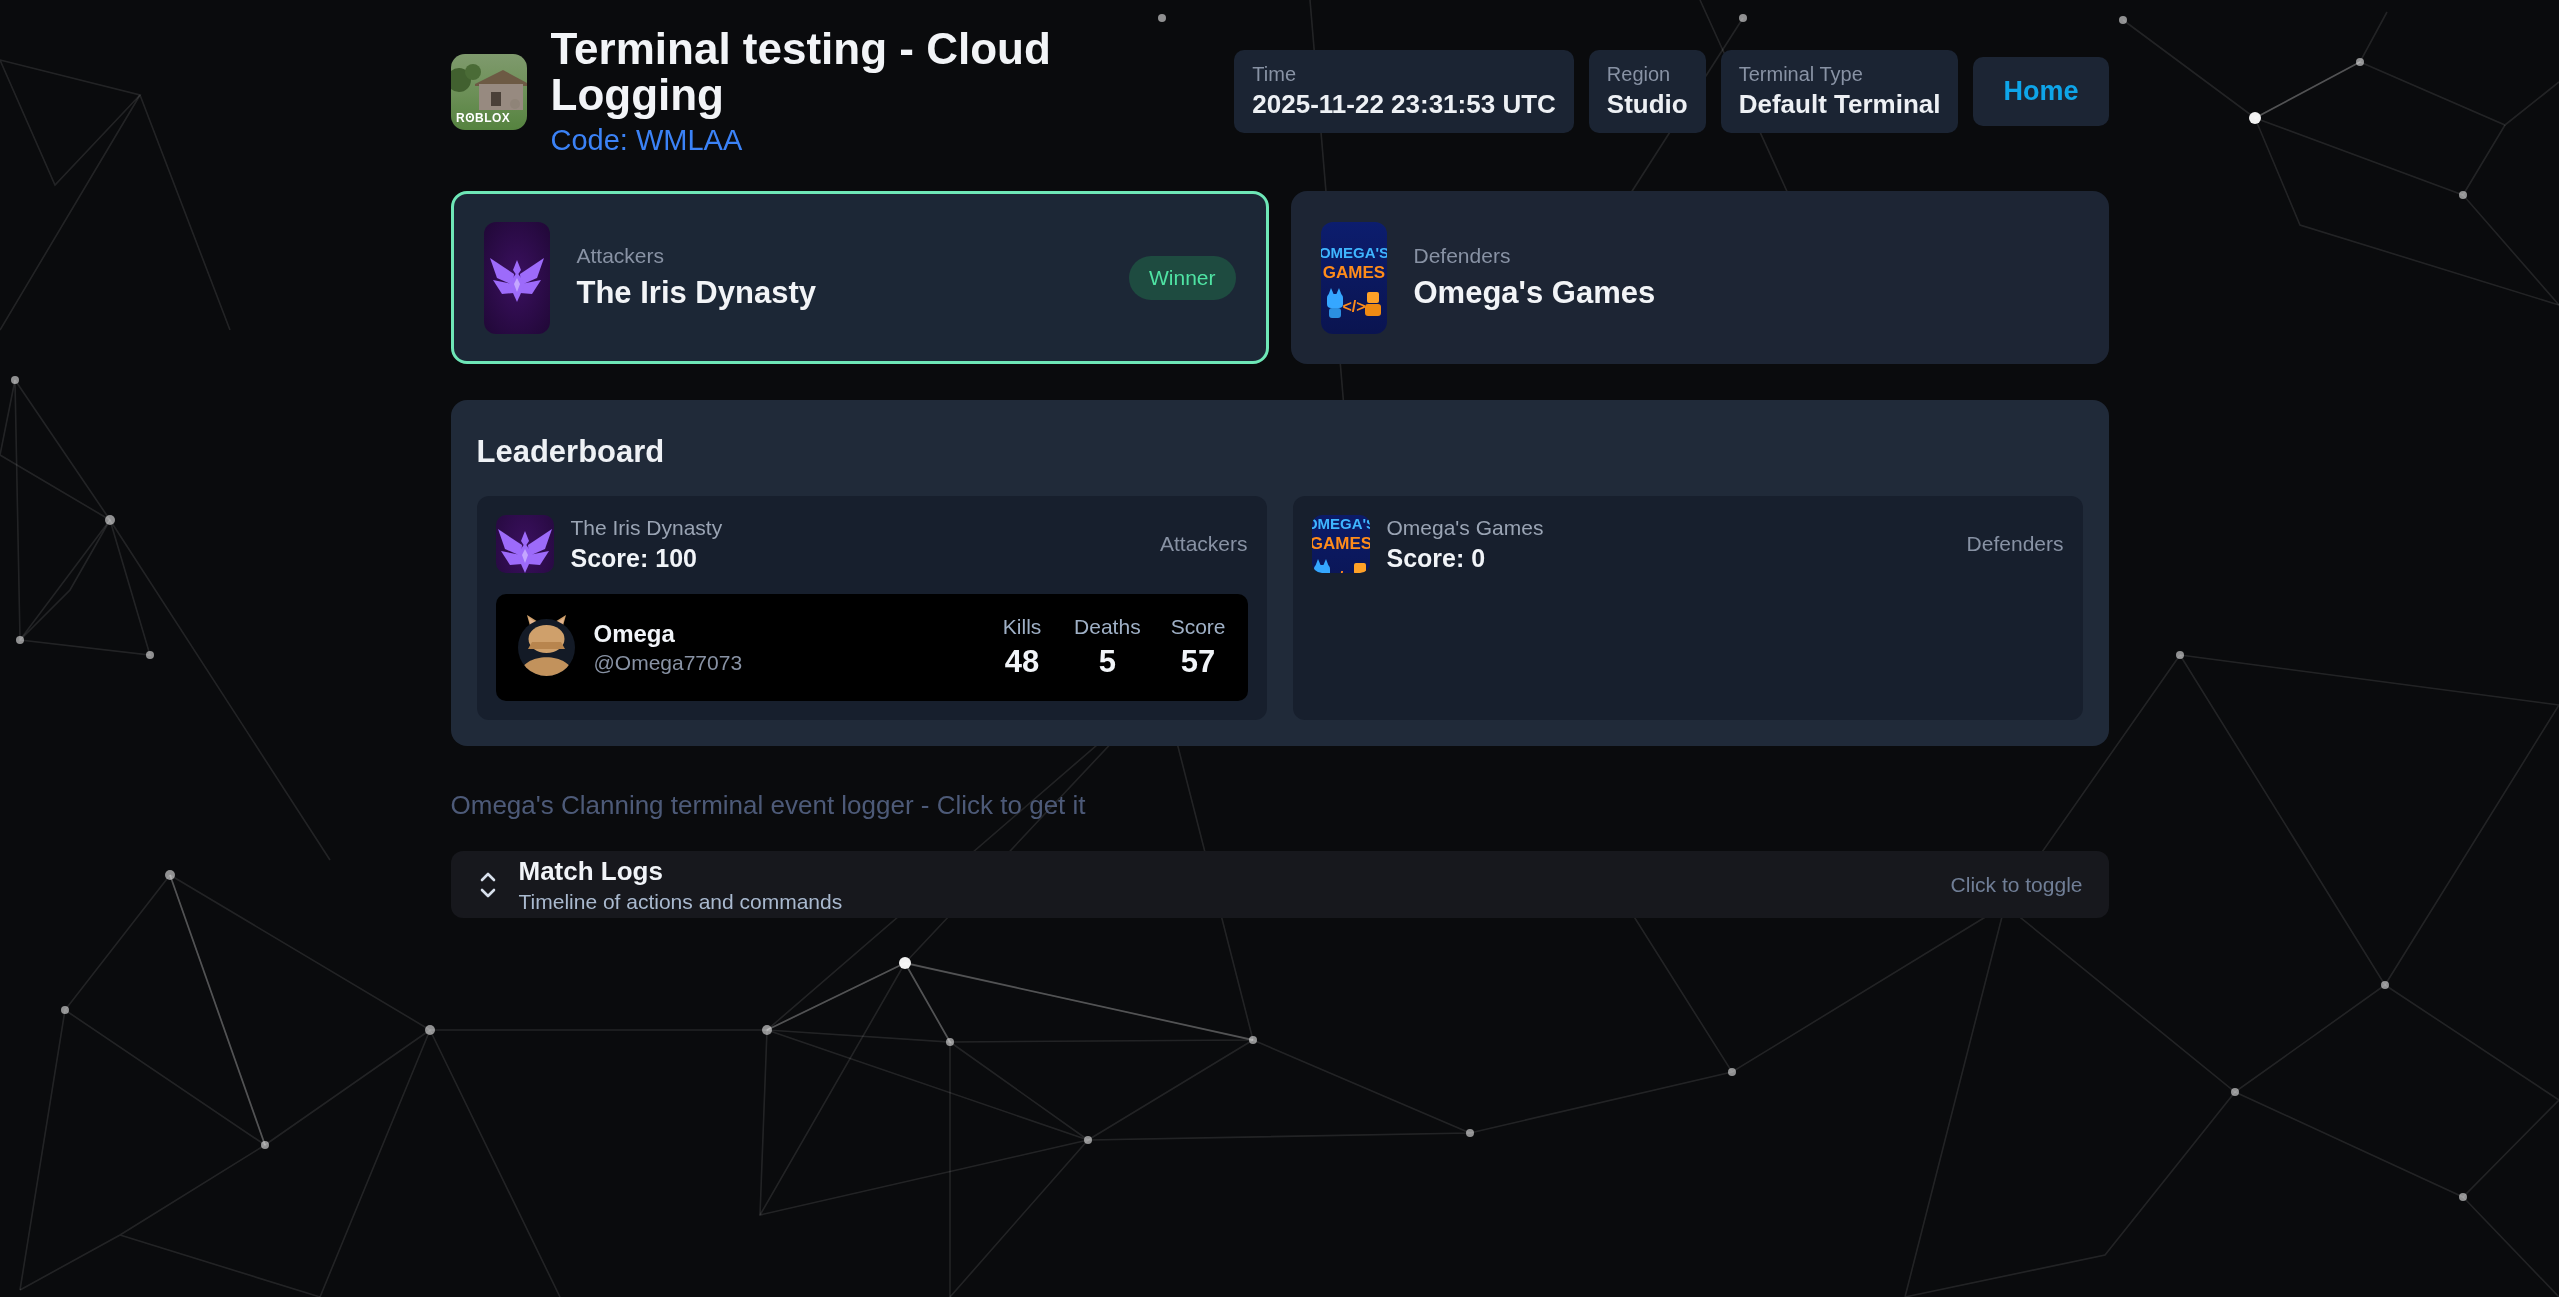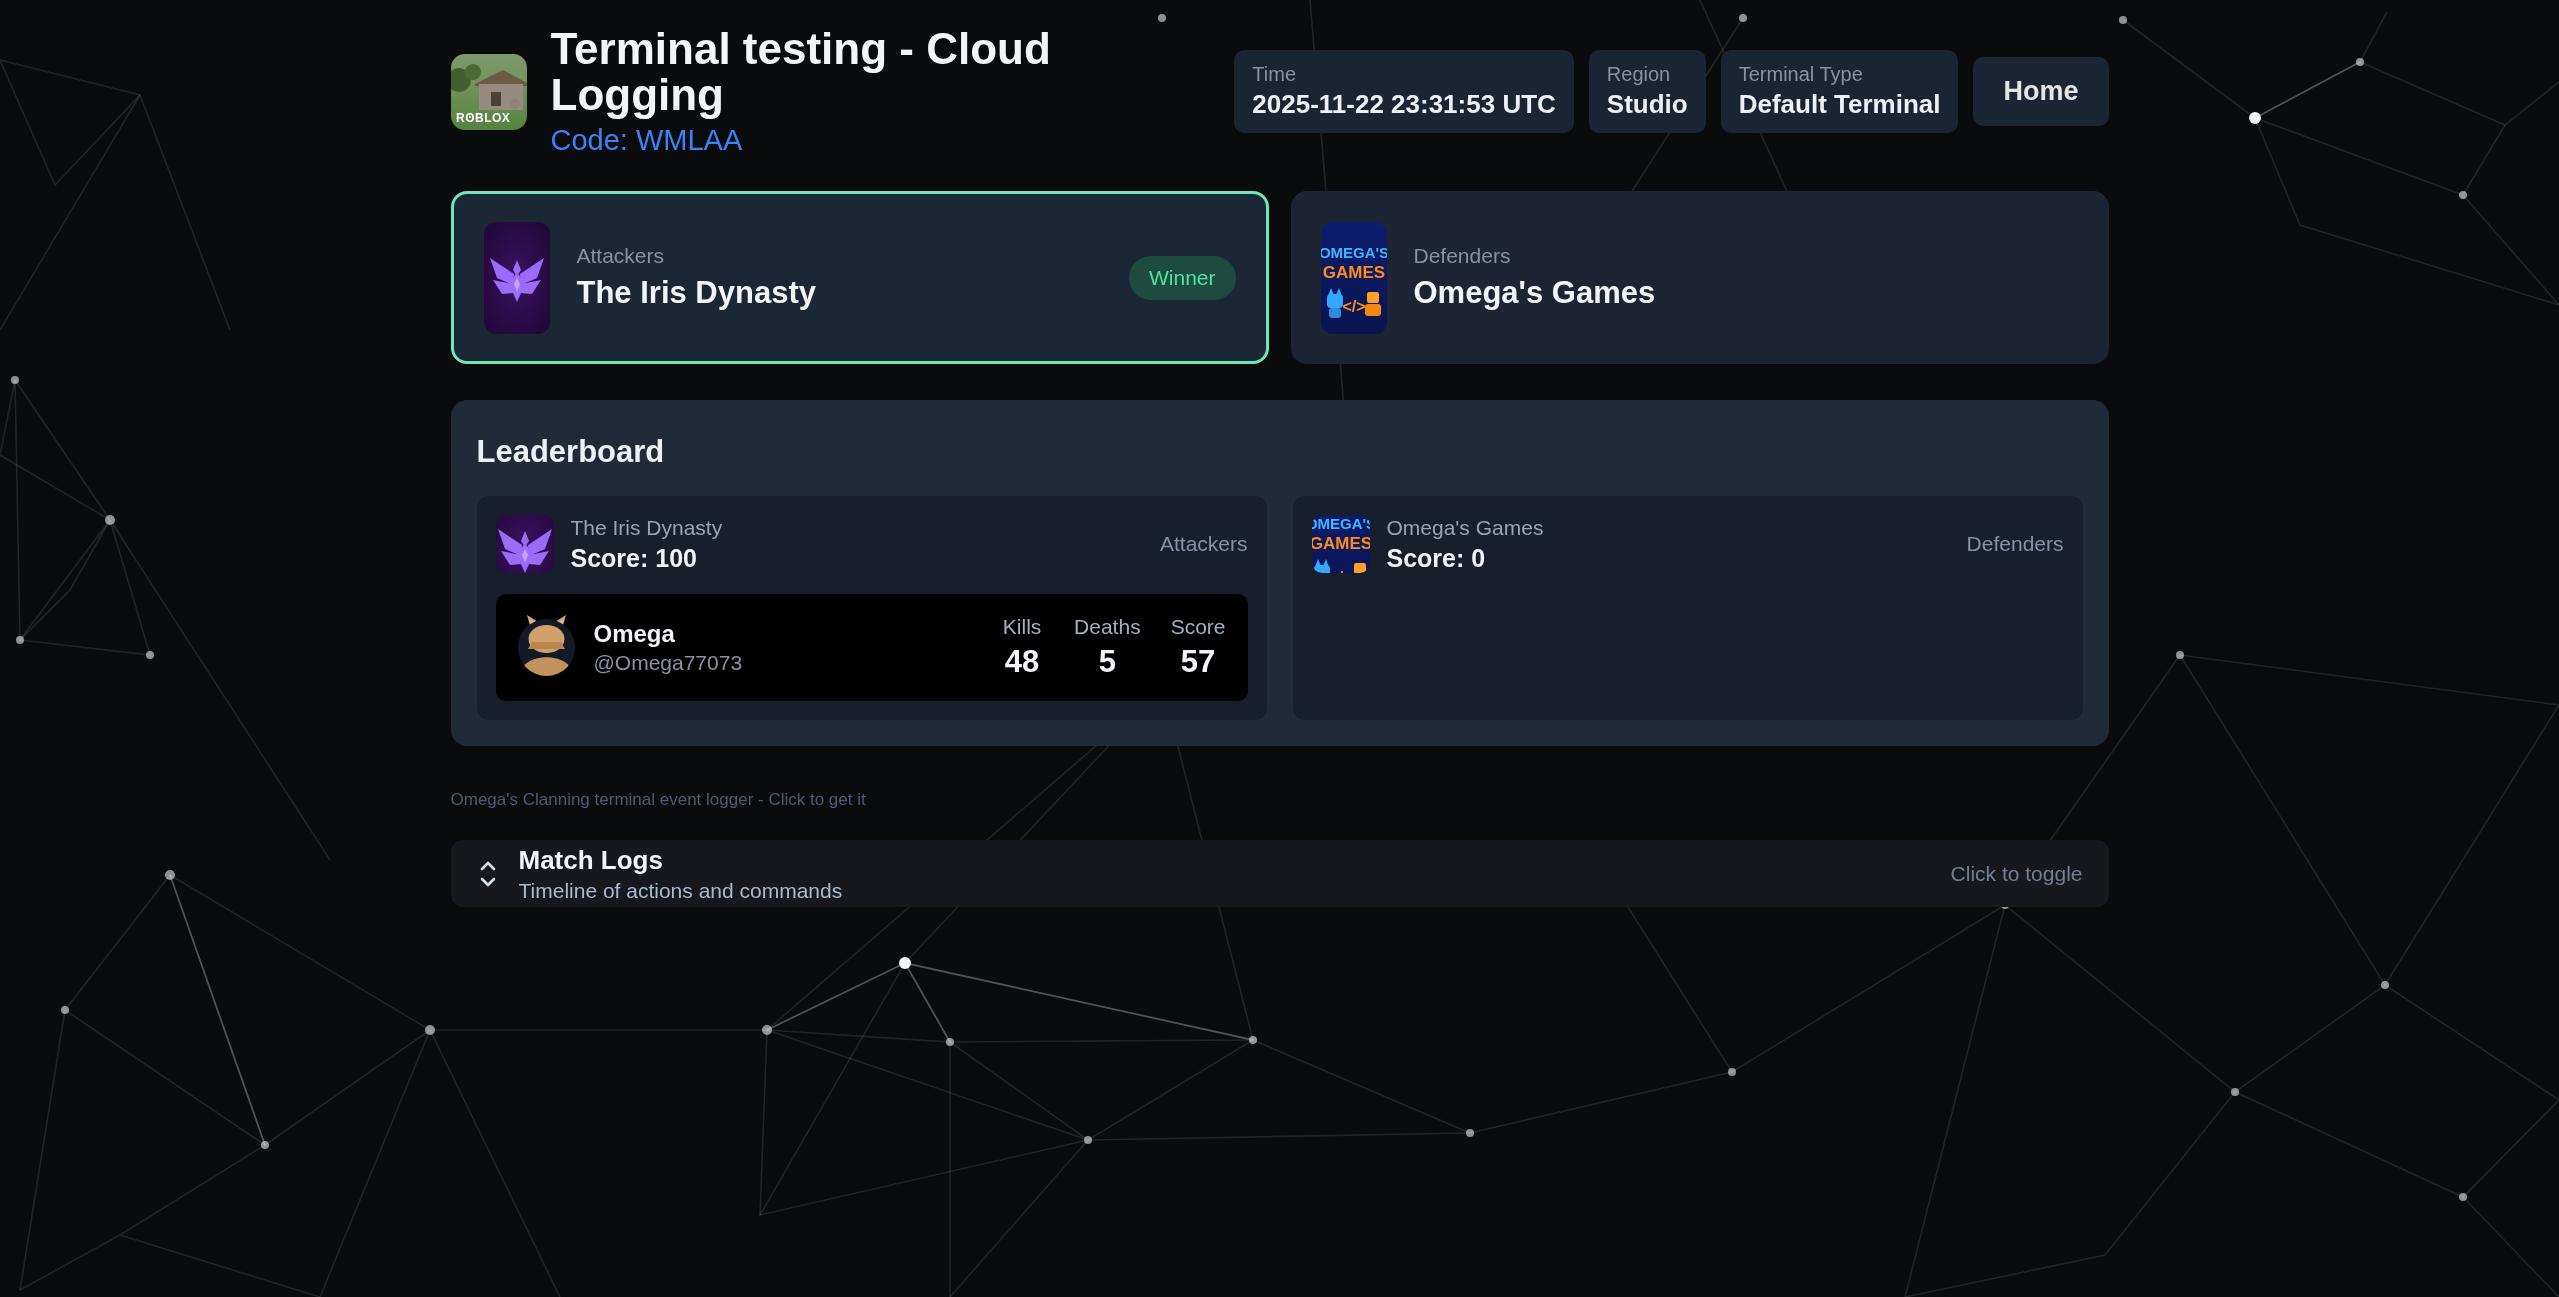--- a/index.html
+++ b/index.html
@@ -17,21 +17,21 @@
   .header { display:flex; justify-content:space-between; align-items:center; }
   .header-left { display:flex; align-items:center; gap:24px; }
   .game-icon { width:76px; height:76px; border-radius:14px; overflow:hidden; flex-shrink:0; }
   .page-title { font-size:44px; font-weight:700; color:#f2f4f7; line-height:1.05; }
   .page-code { font-size:29px; color:#3b82f6; margin-top:6px; }
   .header-right { display:flex; align-items:center; gap:15px; }
   .info-card { background:#1b2433; border-radius:10px; padding:13px 18px; }
   .info-label { font-size:20px; color:#8892a4; }
   .info-value { font-size:26px; font-weight:700; color:#edf0f4; margin-top:3px; white-space:nowrap; }
   .home-btn { background:#1c2534; border:none; border-radius:10px; padding:19px 30px;
-              font-family:inherit; font-size:27px; font-weight:600; color:#e5e5e5; cursor:pointer; }
+              font-family:inherit; font-size:27px; font-weight:600; color:#0ea5e9; cursor:pointer; }
 
   
   .teams-row { display:grid; grid-template-columns:1fr 1fr; gap:22px; margin-top:34px; }
   .team-card { background:#1d2534; border-radius:16px; height:173px; padding:0 30px;
                display:flex; align-items:center; }
   .team-card.winner { border:3px solid #6ee7b7; background:#1c2736; }
   .team-emblem { width:66px; height:112px; border-radius:12px; overflow:hidden; flex-shrink:0; }
   .team-text { margin-left:27px; }
   .team-role { font-size:21px; color:#8892a4; }
   .team-name { font-size:31px; font-weight:700; color:#f2f4f7; margin-top:7px; }
@@ -55,21 +55,21 @@
   .avatar svg { position:absolute; left:0; top:-10px; }
   .player-meta { margin-left:19px; }
   .player-name { font-size:24px; font-weight:700; color:#f1f4f8; }
   .player-handle { font-size:21px; color:#8892a4; margin-top:3px; }
   .player-stats { margin-left:auto; display:flex; gap:30px; }
   .stat { text-align:center; min-width:44px; }
   .stat-label { font-size:21px; color:#9fb0c6; }
   .stat-value { font-size:31px; font-weight:700; color:#f1f4f8; margin-top:5px; }
 
   
-  .footer-link { margin-top:44px; font-size:17px; color:#4d5a78; cursor:pointer; width:fit-content; }
+  .footer-link { margin-top:44px; font-size:26px; color:#4d5a78; cursor:pointer; width:fit-content; }
   .match-logs { margin-top:30px; background:#17181d; border-radius:12px; height:67px;
                 display:flex; align-items:center; padding:0 26px; cursor:pointer; }
   .unfold-icon { flex-shrink:0; display:flex; }
   .ml-text { margin-left:20px; }
   .ml-title { font-size:26px; font-weight:700; color:#f1f4f8; }
   .ml-sub { font-size:21px; color:#a9b9cf; margin-top:3px; }
   .ml-toggle { margin-left:auto; font-size:21px; color:#707e96; }
 </style>
 </head>
 <body>

